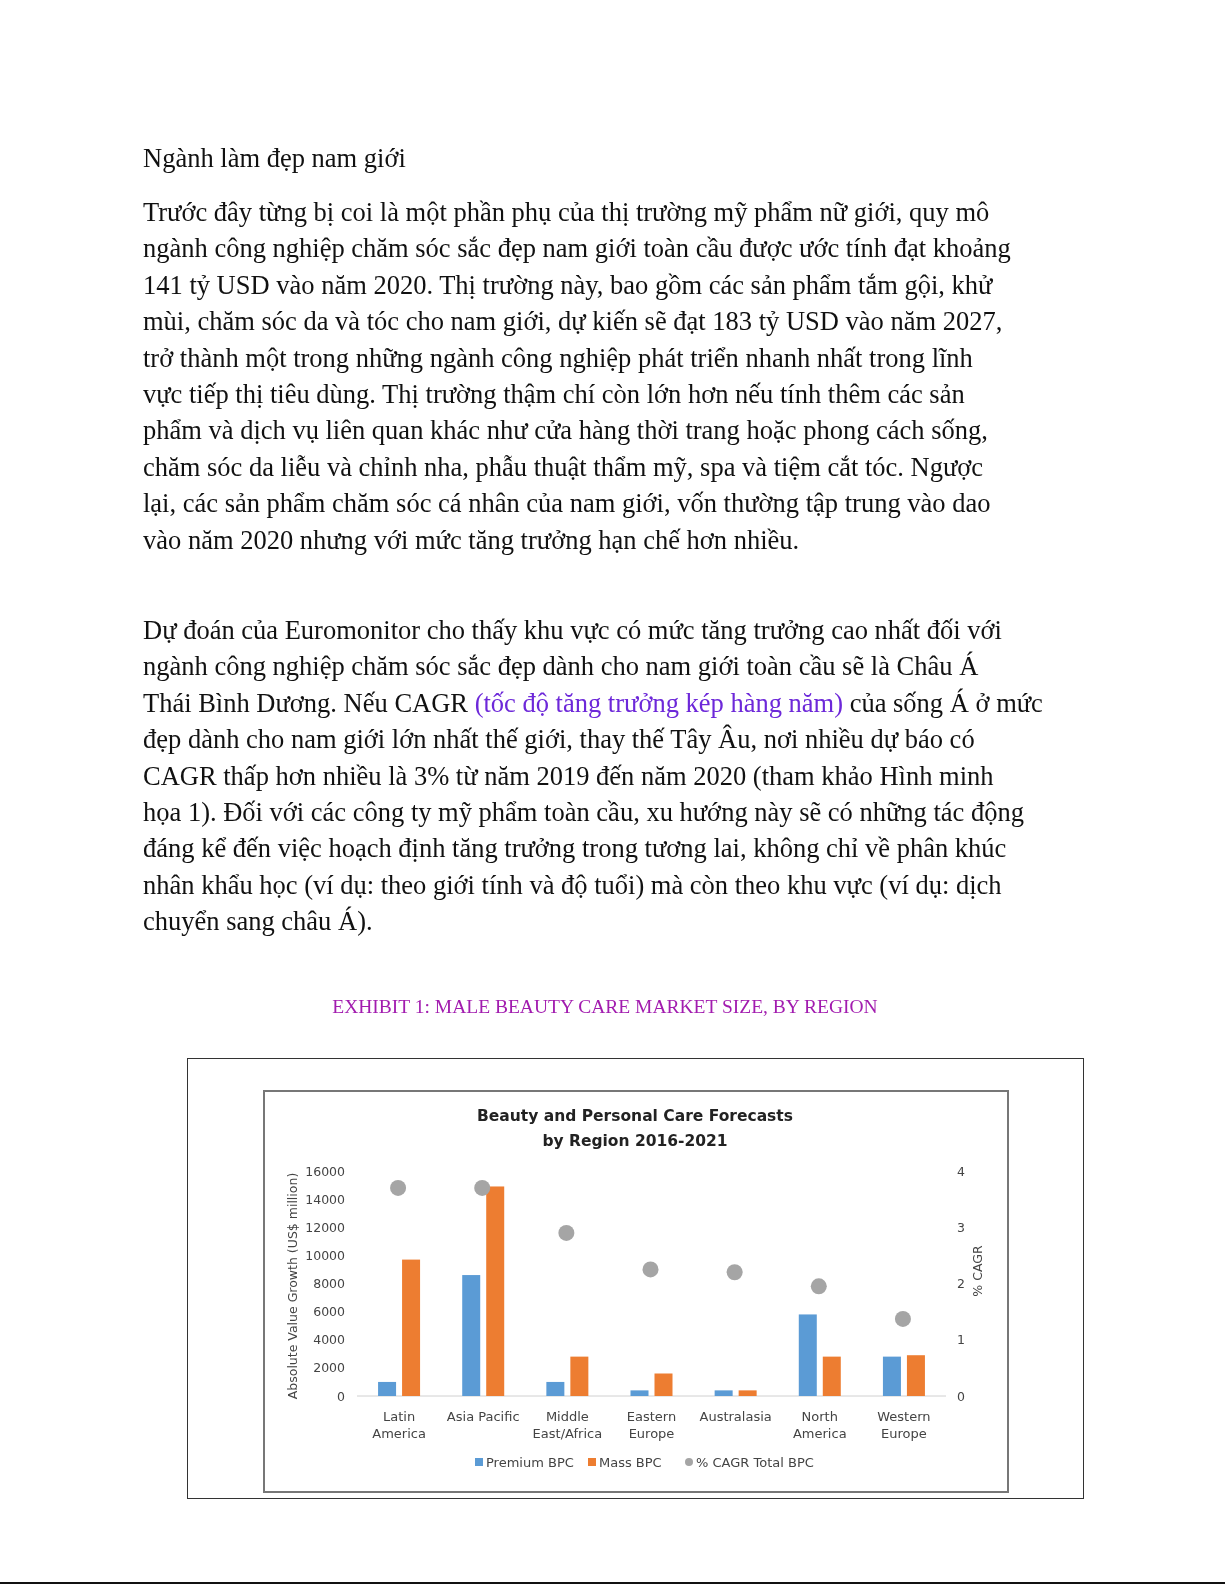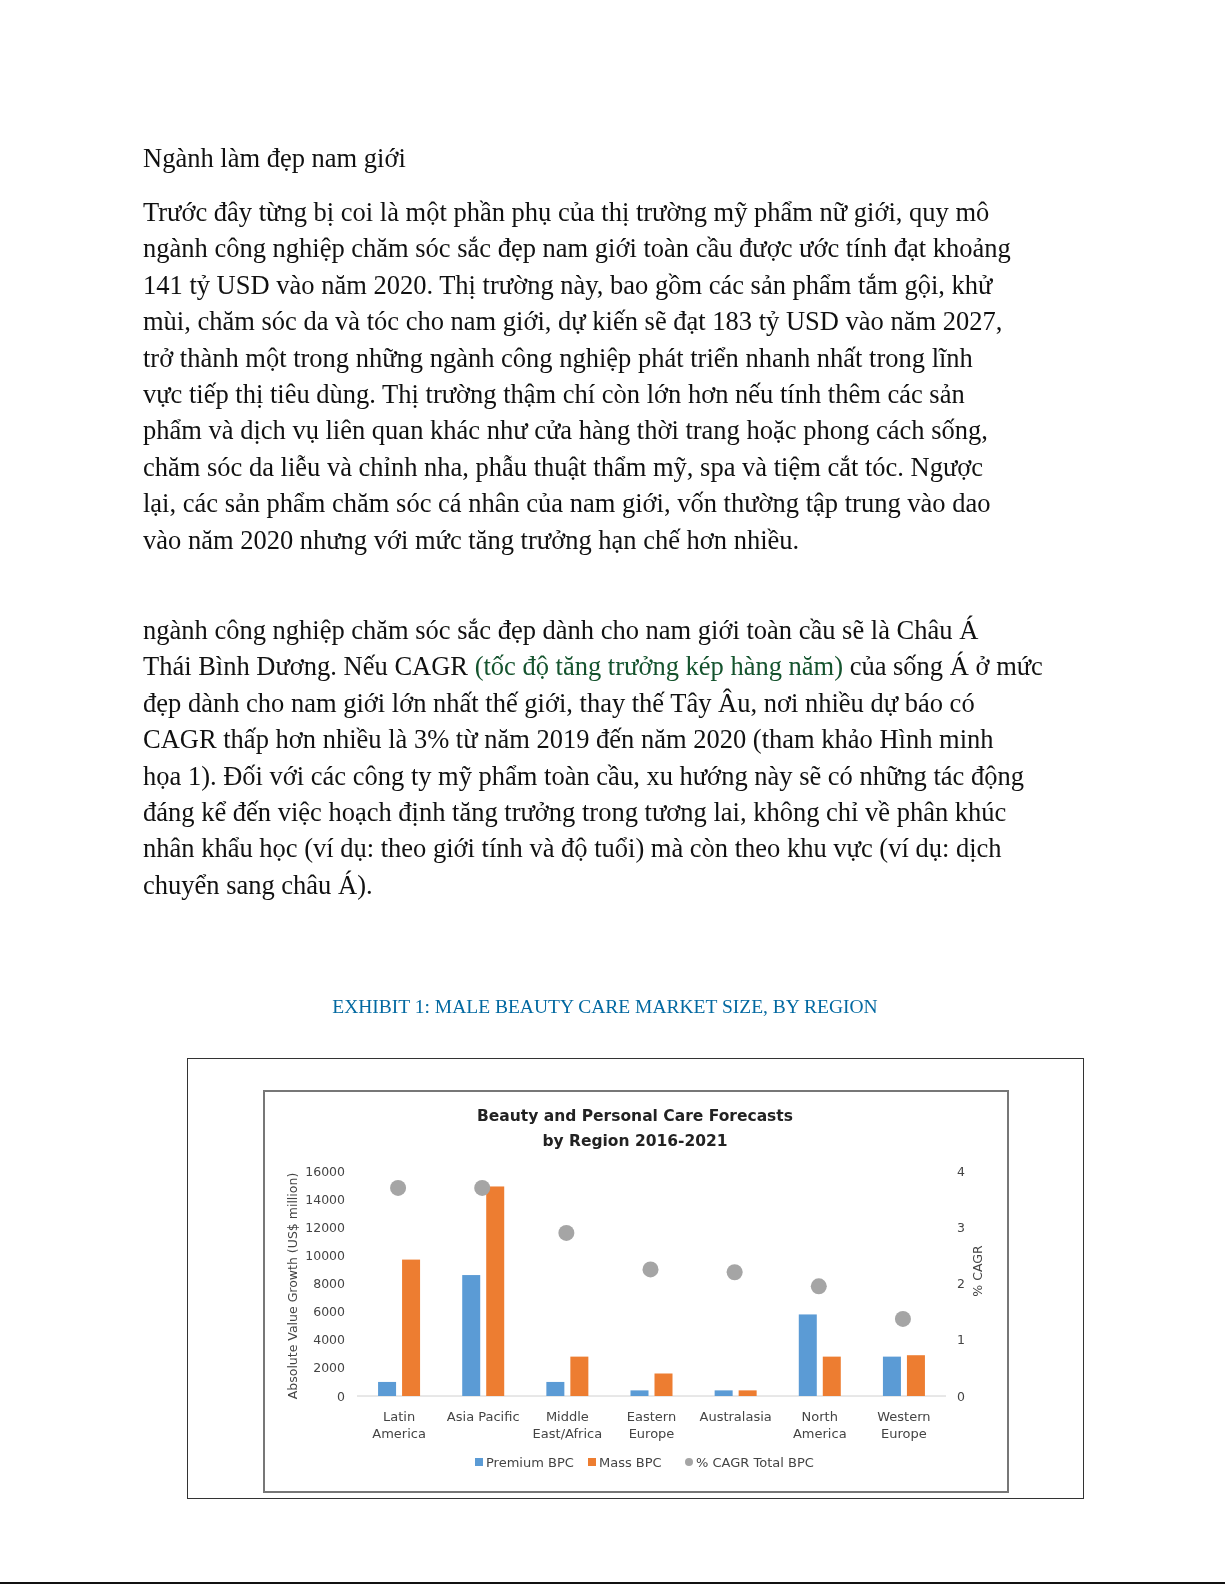--- a/index.html
+++ b/index.html
@@ -7,24 +7,24 @@
   .page { position: absolute; left: 0; top: 0; width: 1225px; height: 1585px; }
   .text {
     position: absolute; left: 143px; width: 945px;
     font-family: "Liberation Serif", "DejaVu Serif", serif;
     font-size: 26.5px; color: #111; line-height: 36.4px;
   }
   .heading { top: 140px; }
   .para1 { top: 194px; }
   .para2 { top: 612px; white-space: nowrap; }
   .line { display: block; white-space: nowrap; }
-  .link { color: #14532d; }
+  .link { color: #6d28d9; }
   .caption {
     position: absolute; top: 996px; left: 0; width: 1210px; text-align: center;
-    font-family: "Liberation Serif", "DejaVu Serif", serif; font-size: 19.5px; color: #0369a1;
+    font-family: "Liberation Serif", "DejaVu Serif", serif; font-size: 19.5px; color: #a21caf;
   }
   .outer-frame {
     position: absolute; left: 187px; top: 1058px; width: 897px; height: 441px;
     border: 1.5px solid #333; box-sizing: border-box; background: #fff;
   }
   .inner-frame {
     position: absolute; left: 263px; top: 1090px; width: 746px; height: 403px;
     border: 2px solid #777; box-sizing: border-box; background: #fff;
   }
   svg.chart { position: absolute; left: 263px; top: 1090px; }
@@ -49,20 +49,21 @@
     <span class="line">mùi, chăm sóc da và tóc cho nam giới, dự kiến sẽ đạt 183 tỷ USD vào năm 2027,</span>
     <span class="line">trở thành một trong những ngành công nghiệp phát triển nhanh nhất trong lĩnh</span>
     <span class="line">vực tiếp thị tiêu dùng. Thị trường thậm chí còn lớn hơn nếu tính thêm các sản</span>
     <span class="line">phẩm và dịch vụ liên quan khác như cửa hàng thời trang hoặc phong cách sống,</span>
     <span class="line">chăm sóc da liễu và chỉnh nha, phẫu thuật thẩm mỹ, spa và tiệm cắt tóc. Ngược</span>
     <span class="line">lại, các sản phẩm chăm sóc cá nhân của nam giới, vốn thường tập trung vào dao</span>
     <span class="line">vào năm 2020 nhưng với mức tăng trưởng hạn chế hơn nhiều.</span>
   </div>
 
   <div class="text para2">
+    <span class="line">Dự đoán của Euromonitor cho thấy khu vực có mức tăng trưởng cao nhất đối với</span>
     <span class="line">ngành công nghiệp chăm sóc sắc đẹp dành cho nam giới toàn cầu sẽ là Châu Á</span>
     <span class="line"><span>Thái Bình Dương. Nếu CAGR </span><span class="link">(tốc độ tăng trưởng kép hàng năm)</span><span> của sống Á ở mức</span></span>
     <span class="line">đẹp dành cho nam giới lớn nhất thế giới, thay thế Tây Âu, nơi nhiều dự báo có</span>
     <span class="line">CAGR thấp hơn nhiều là 3% từ năm 2019 đến năm 2020 (tham khảo Hình minh</span>
     <span class="line">họa 1). Đối với các công ty mỹ phẩm toàn cầu, xu hướng này sẽ có những tác động</span>
     <span class="line">đáng kể đến việc hoạch định tăng trưởng trong tương lai, không chỉ về phân khúc</span>
     <span class="line">nhân khẩu học (ví dụ: theo giới tính và độ tuổi) mà còn theo khu vực (ví dụ: dịch</span>
     <span class="line">chuyển sang châu Á).</span>
   </div>
 

